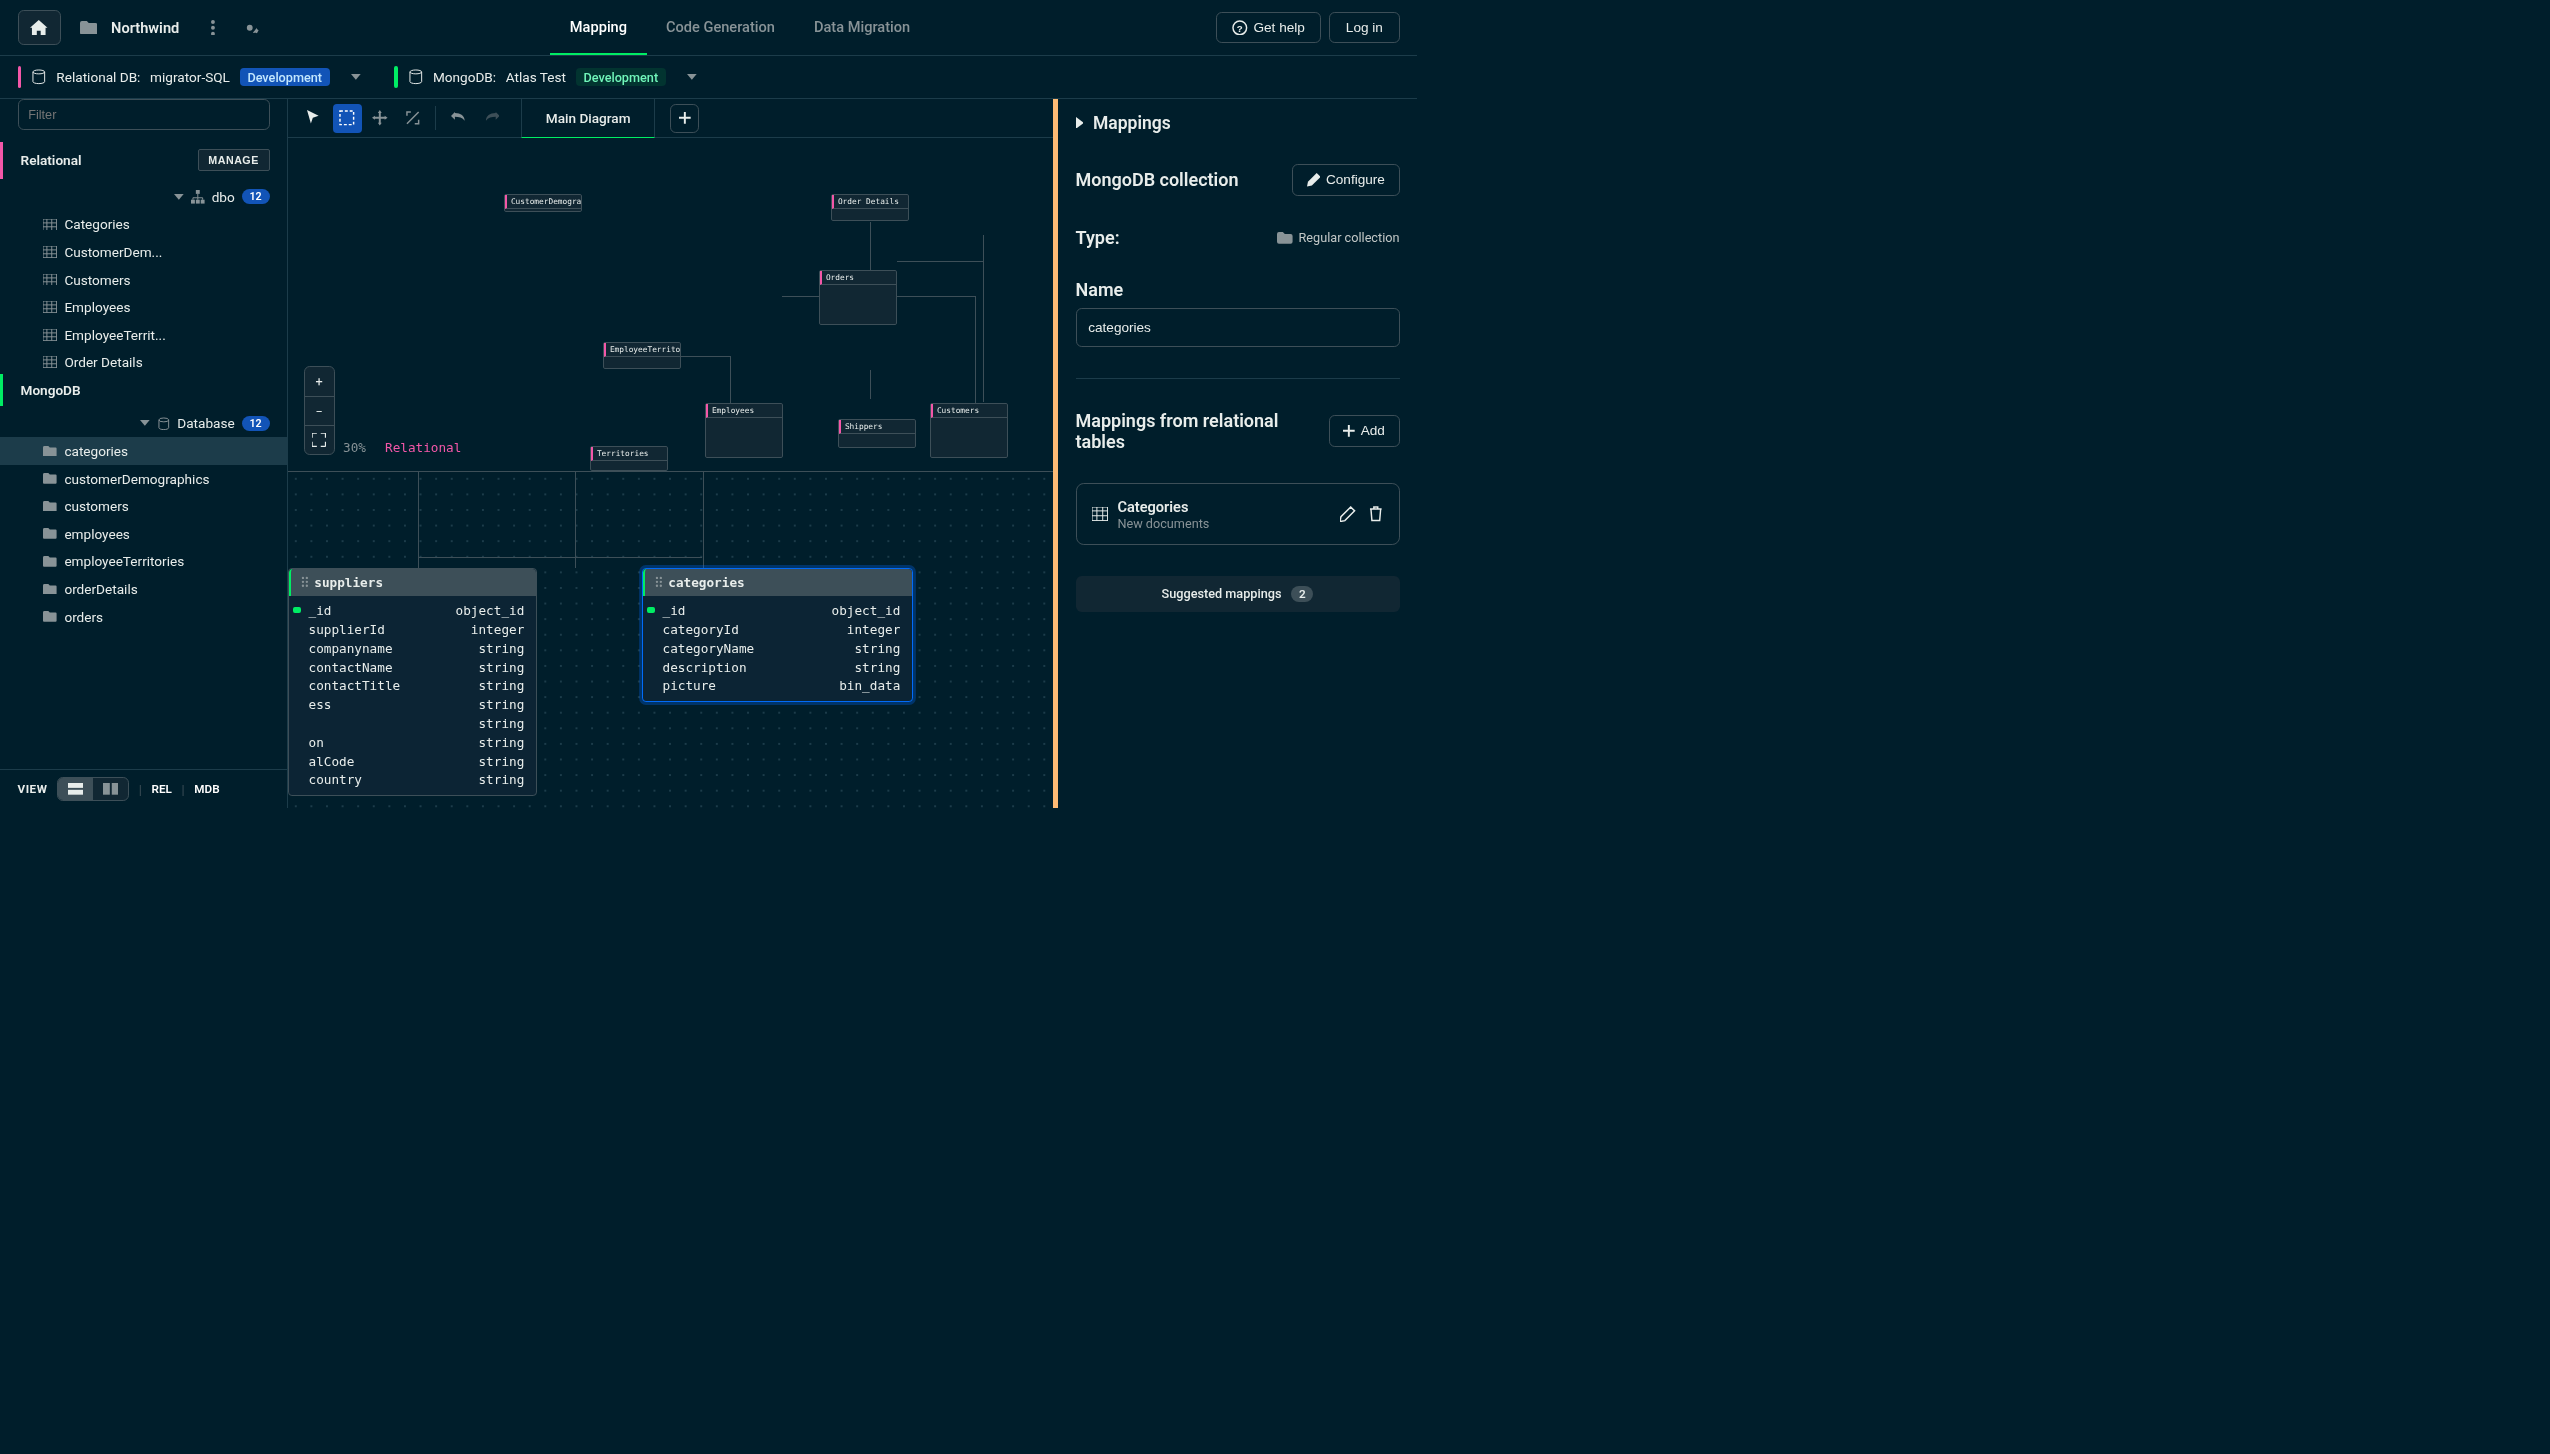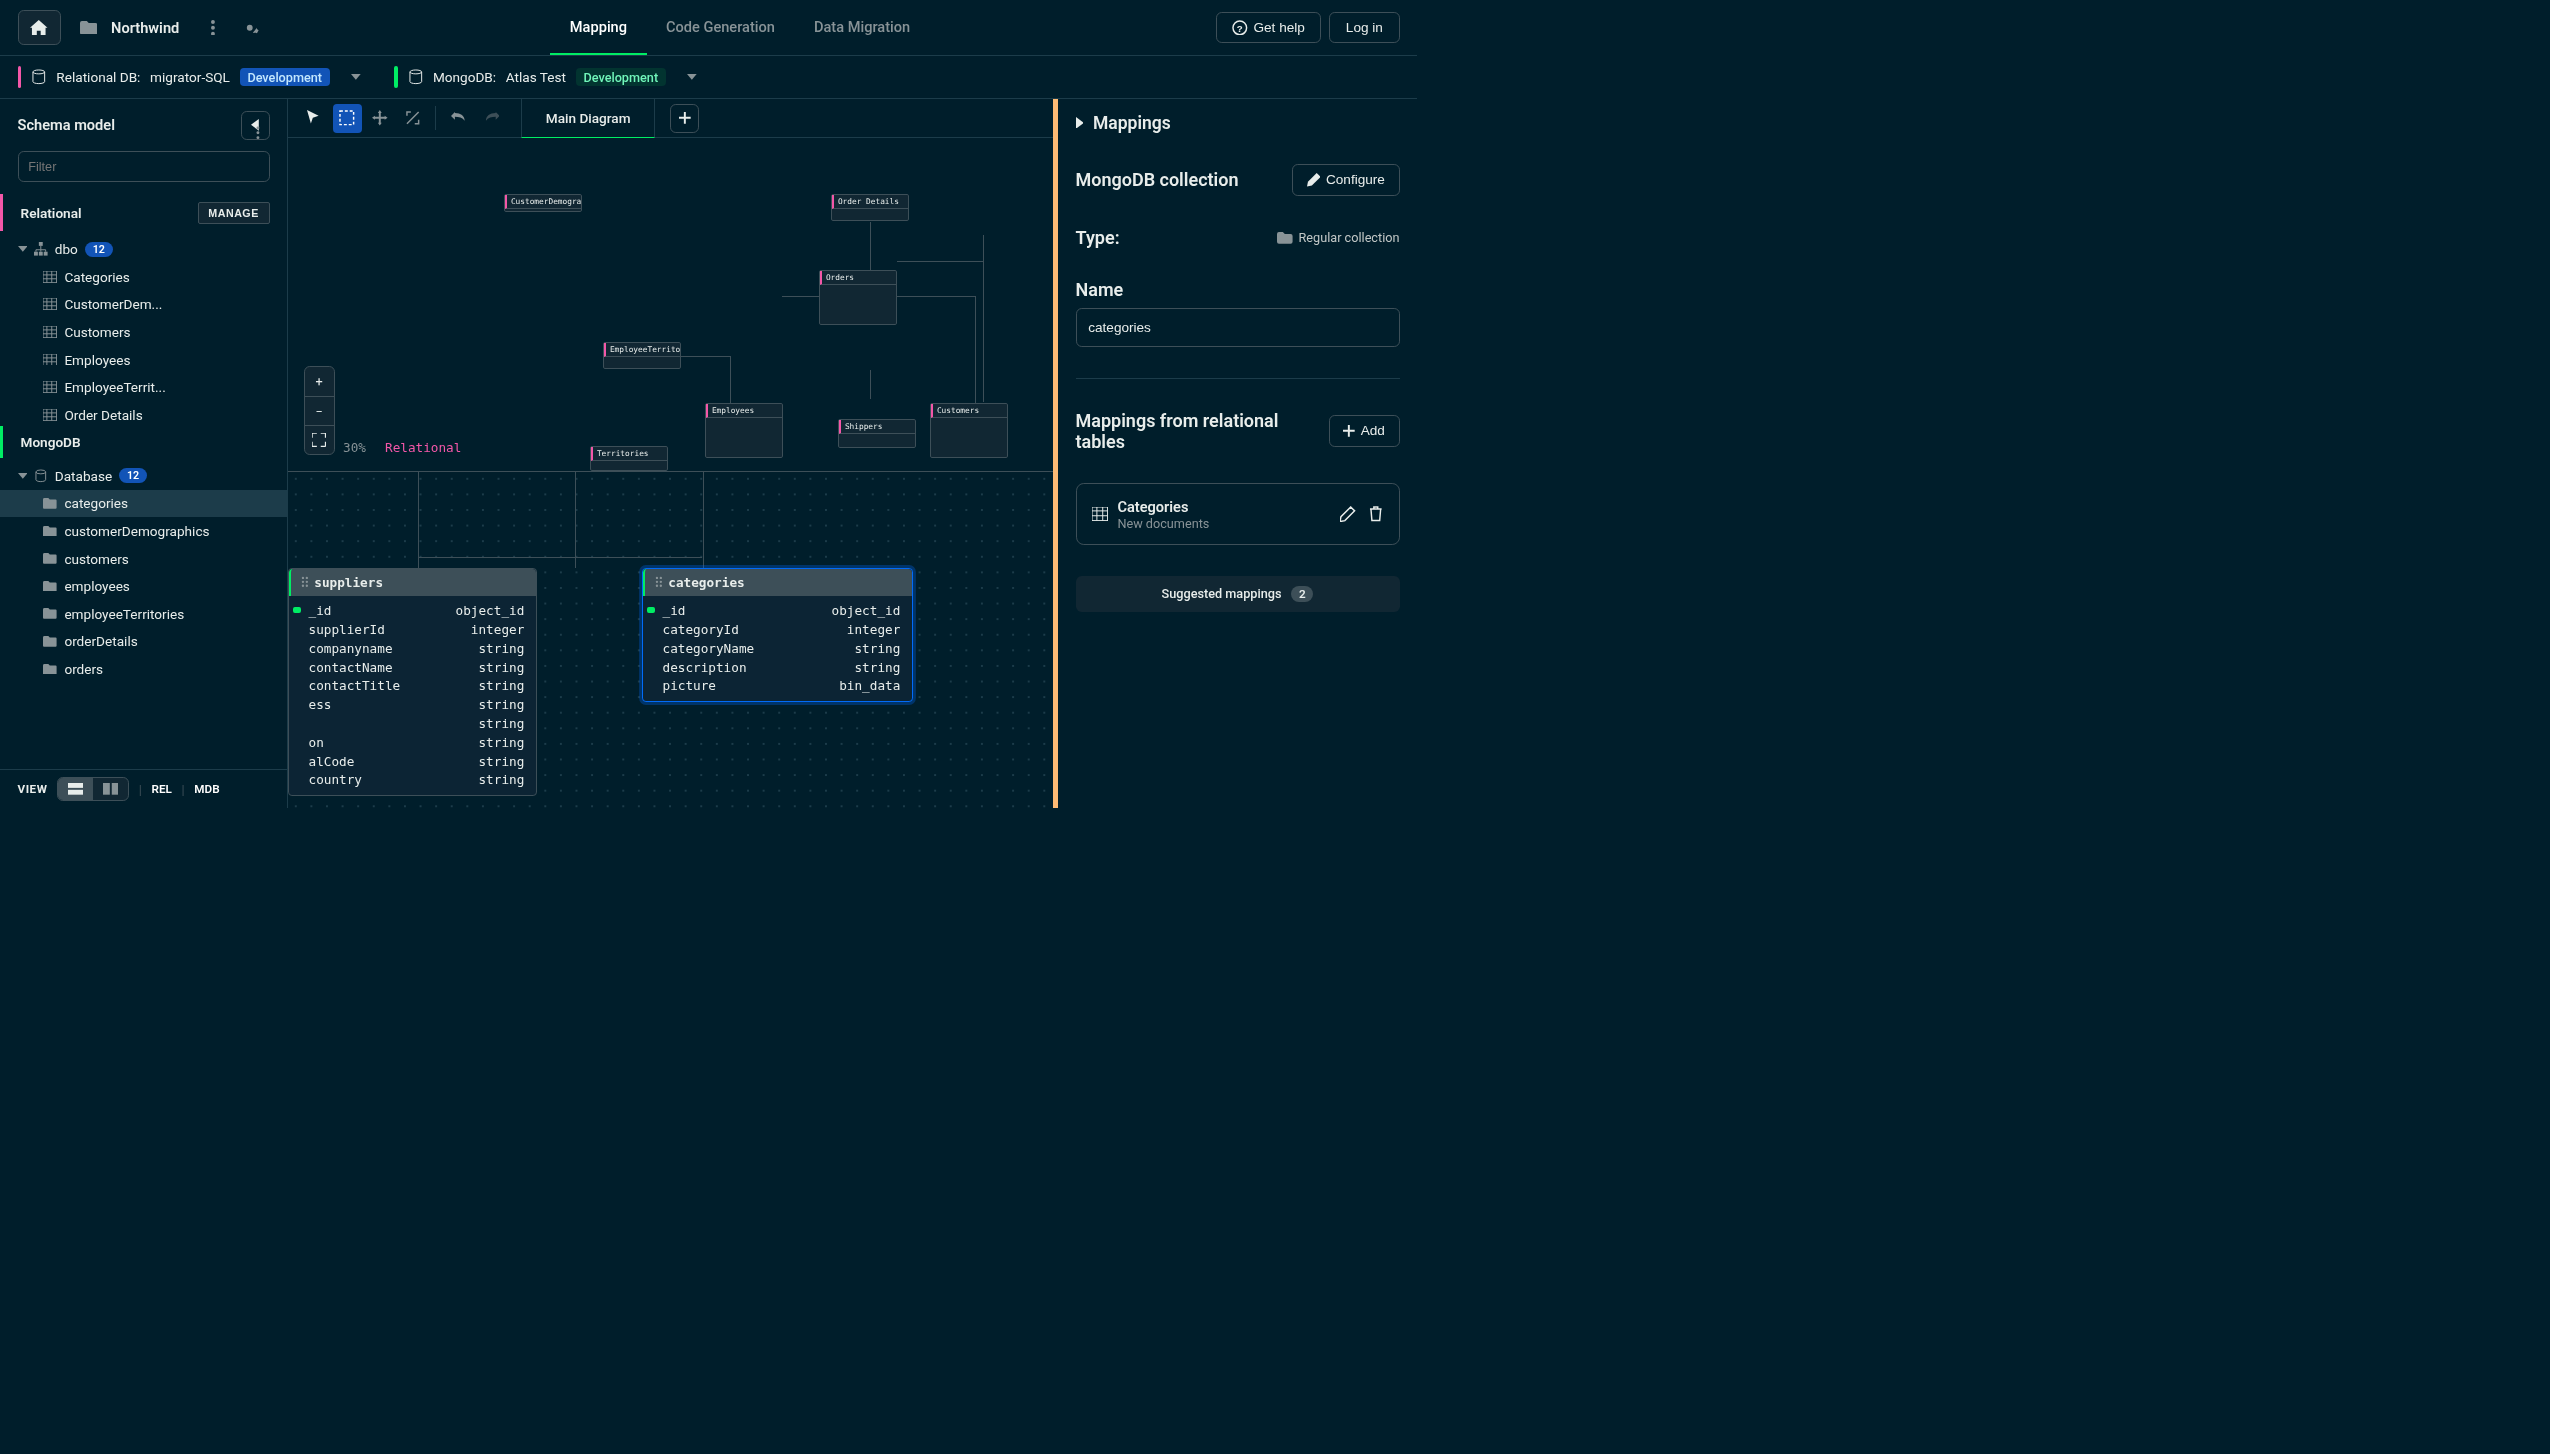--- a/index.html
+++ b/index.html
@@ -86,21 +86,21 @@
 .section-header.pink { border-left-color: #f357a8; }
 .section-header.green { border-left-color: #00ed64; }
 .manage-btn {
   background: #112733; border: 1px solid #3d4f58; padding: 3.9px 9.7px;
   border-radius: 2px; font-size: 10.7px; font-weight: 600; color: #e8edeb;
   letter-spacing: 0.5px;
 }
 .tree { padding: 3.9px 0; overflow-y: auto; flex: 1; }
 .tree-group {
   display: flex; align-items: center; gap: 7px; padding: 5.8px 17.5px;
-  font-size: 13.6px; cursor: pointer;
+  font-size: 13.6px; cursor: pointer; justify-content: flex-end;
 }
 .tree-item {
   display: flex; align-items: center; gap: 7.8px; padding: 5.8px 17.5px 5.8px 43px;
   font-size: 13.6px; cursor: pointer;
 }
 .tree-item.selected { background: #1c3c4a; }
 .badge {
   background: #1254b7; color: #fff; border-radius: 9.7px; padding: 1px 7.8px;
   font-size: 10.7px; font-weight: 600;
 }
@@ -313,28 +313,20 @@
   <span class="dropdown-arrow">
     <svg width="9.7" height="5.8" viewBox="0 0 10 6">
         <path d="M0 0l5 6 5-6z" fill="#889397"></path>
       </svg>
   </span>
 </div>
 
 <div class="main">
 
   <div class="sidebar-left">
-    <div class="sidebar-header">
-      <h2>Schema model</h2>
-      <div class="collapse-btn">
-        <svg width="7.8" height="11.7" viewBox="0 0 8 12">
-            <path d="M8 0L0 6l8 6z" fill="#e8edeb"></path>
-          </svg>
-      </div>
-    </div>
     <div class="filter-wrap" style="position:relative;">
       <input class="filter-input" placeholder="Filter" style="">
       <span class="filter-menu">
         <svg width="3.9" height="13.6" viewBox="0 0 4 14">
             <circle cx="2" cy="2" r="1.5" fill="#889397"></circle>
             <circle cx="2" cy="7" r="1.5" fill="#889397"></circle>
             <circle cx="2" cy="12" r="1.5" fill="#889397"></circle>
           </svg>
       </span>
     </div>

